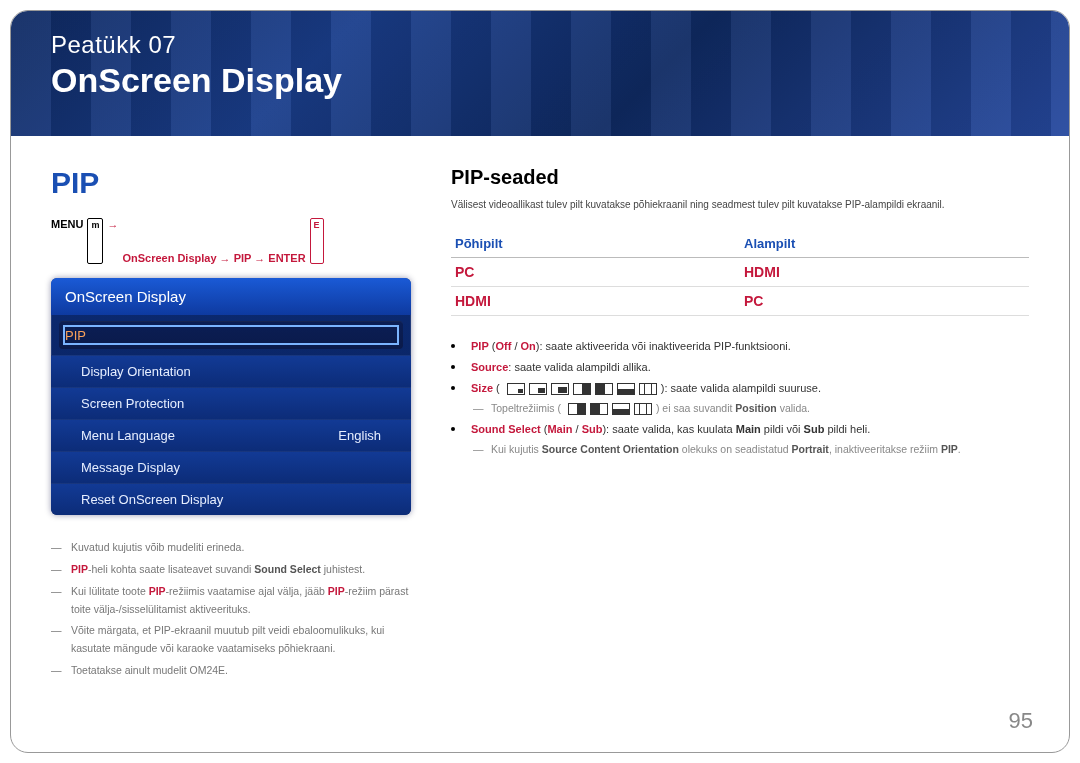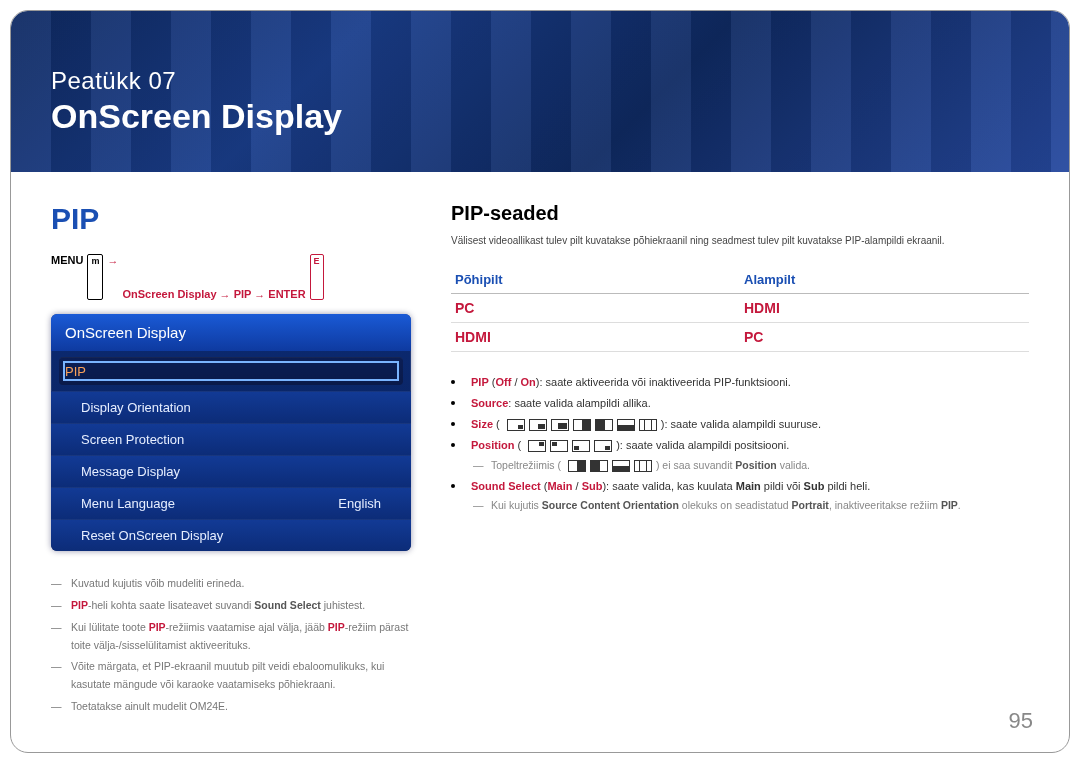--- a/index.html
+++ b/index.html
@@ -17,21 +17,21 @@
     border: 1px solid #999;
     border-radius: 18px;
     overflow: hidden;
   }
   .header-banner {
     background: #1a3e8c;
     background-image:
       repeating-linear-gradient(90deg, rgba(255,255,255,0.05) 0 40px, rgba(0,0,0,0.1) 40px 80px),
       linear-gradient(135deg, #0f2a63, #1a3e8c 30%, #0f2a63 60%, #26499f);
     color: #fff;
-    padding: 56px 40px 36px 40px;
+    padding: 20px 40px 36px 40px;
     border-top-left-radius: 16px;
     border-top-right-radius: 16px;
   }
   .chapter-line { font-size: 24px; font-weight: 400; letter-spacing: 0.5px; }
   .chapter-title { font-size: 34px; font-weight: 600; margin-top: 2px; }
   .content {
     display: flex;
     padding: 30px 40px 0 40px;
     gap: 40px;
   }
@@ -156,25 +156,25 @@
         <div class="osd-item selected">
           <span>PIP</span>
         </div>
         <div class="osd-item">
           <span>Display Orientation</span>
         </div>
         <div class="osd-item">
           <span>Screen Protection</span>
         </div>
         <div class="osd-item">
-          <span>Message Display</span>
-        </div>
-        <div class="osd-item">
           <span>Menu Language</span>
           <span>English</span>
+        </div>
+        <div class="osd-item">
+          <span>Message Display</span>
         </div>
         <div class="osd-item">
           <span>Reset OnScreen Display</span>
         </div>
       </div>
 
       <div class="footnotes">
         <div class="note">
             <span class="dash">―</span>
             <span>Kuvatud kujutis võib mudeliti erineda.</span>
@@ -240,38 +240,20 @@
                   <span class="inner"></span>
                 </span>
               <span class="ico s6">
                   <span class="inner"></span>
                 </span>
               <span class="ico s7">
                   <span class="inner"></span>
                 </span>
             </span>)<span>: saate valida alampildi suuruse.</span></span>
         </li>
-        <li>
-            <span class="dot"></span>
-          <span><span class="red">Position</span> (
-            <span class="pos-icons">
-              <span class="ico p1">
-                  <span class="inner"></span>
-                </span>
-              <span class="ico p2">
-                  <span class="inner"></span>
-                </span>
-              <span class="ico p3">
-                  <span class="inner"></span>
-                </span>
-              <span class="ico p4">
-                  <span class="inner"></span>
-                </span>
-            </span>)<span>: saate valida alampildi positsiooni.</span></span>
-        </li>
         <li class="sub">
             <span class="dash">―</span>
           <span><span>Topeltrežiimis (</span>
             <span class="pos-icons">
               <span class="ico s4">
                   <span class="inner"></span>
                 </span>
               <span class="ico s5">
                   <span class="inner"></span>
                 </span>

